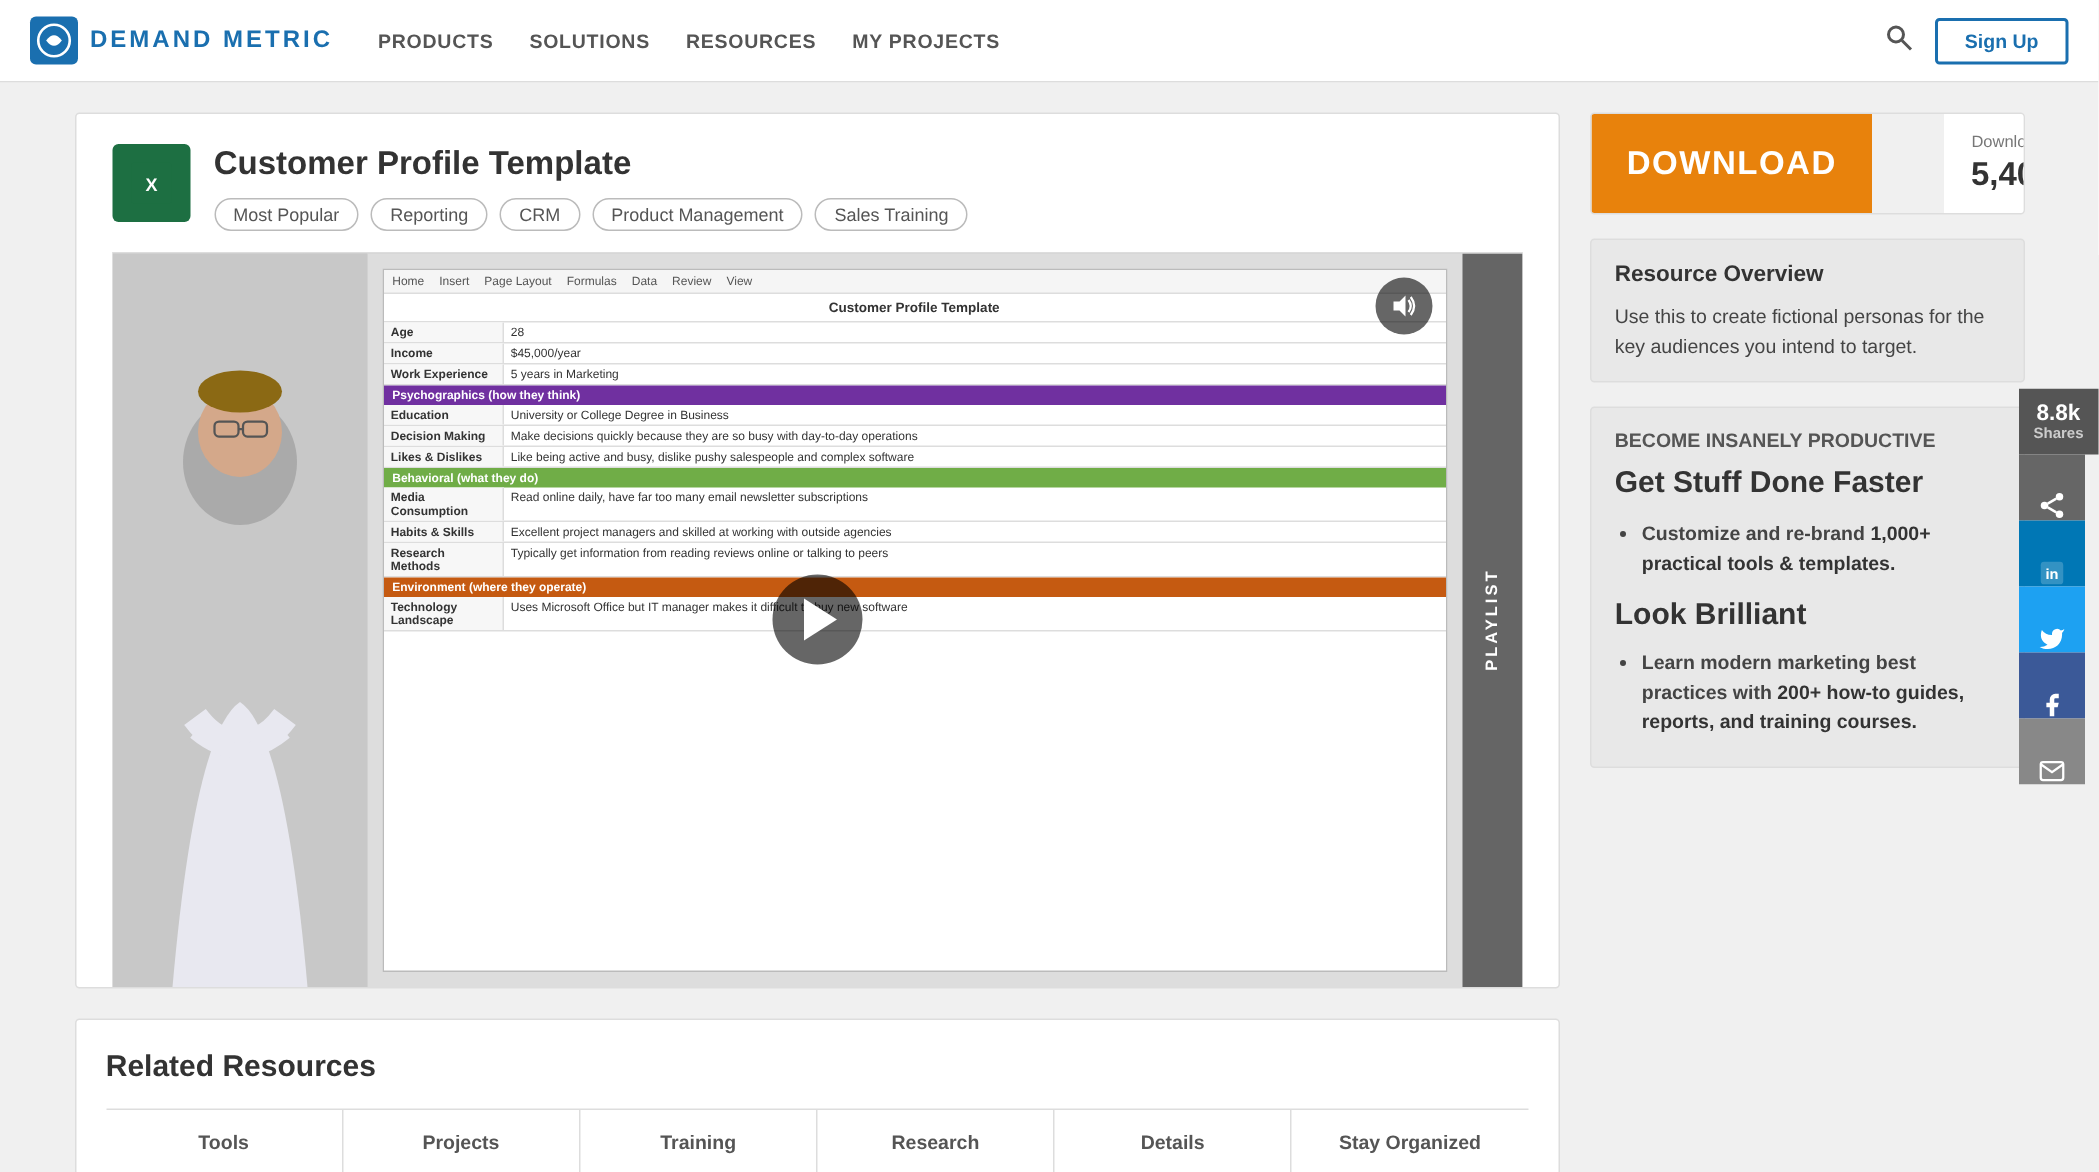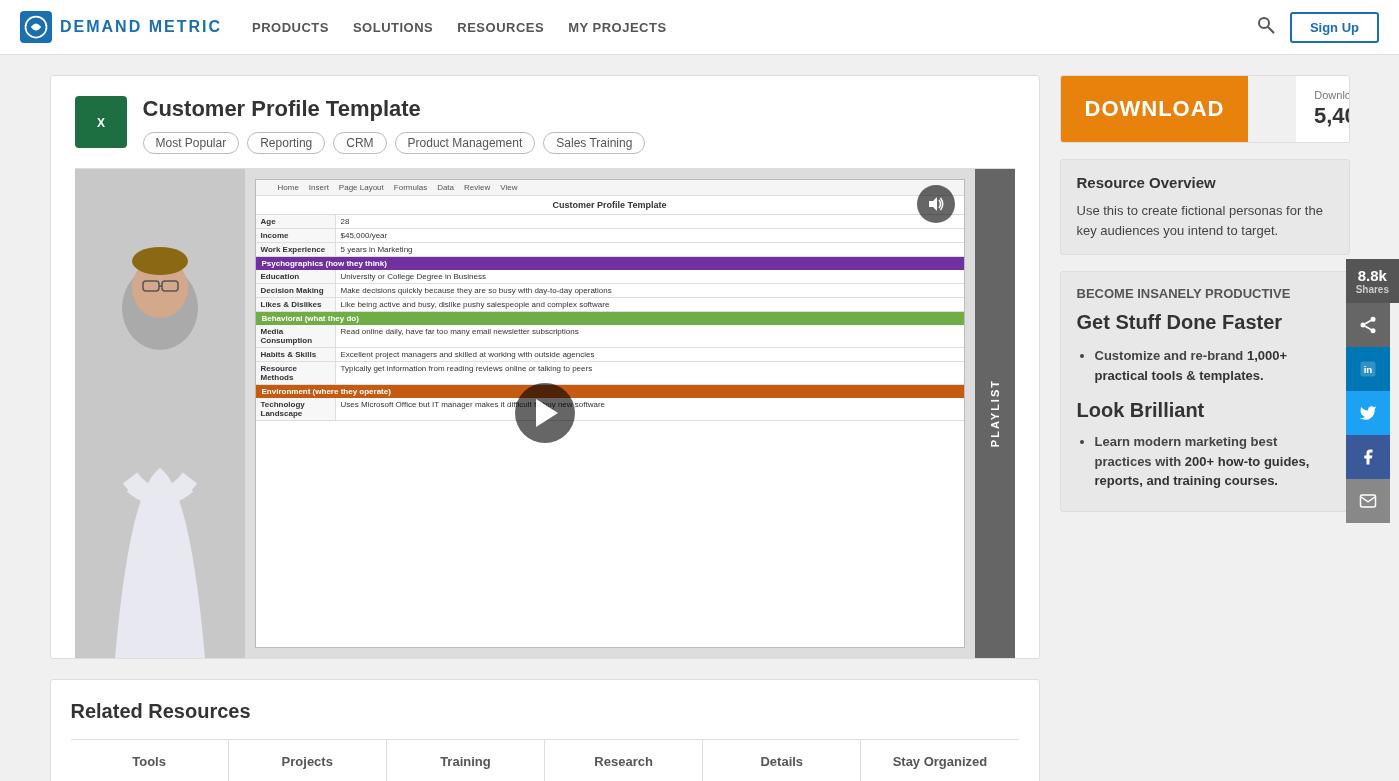--- a/index.html
+++ b/index.html
@@ -159,21 +159,21 @@
       display: flex; flex-direction: column; gap: 0;
       z-index: 100;
     }
     .share-count-box {
       background: #555; color: white; text-align: center;
       padding: 8px 10px; font-size: 13px; font-weight: bold;
     }
     .share-count-label { font-size: 10px; color: #ccc; }
     .share-btn {
       width: 44px; height: 44px; border: none; cursor: pointer;
-      display: flex; align-items: center; justify-content: center; color: white; font-size: 18px;
+      display: flex; align-items: flex-end; justify-content: center; color: white; font-size: 18px;
     }
     .share-btn.share { background: #666; }
     .share-btn.linkedin { background: #0077b5; }
     .share-btn.twitter { background: #1da1f2; }
     .share-btn.facebook { background: #3b5998; }
     .share-btn.email { background: #888; }
 
     .productive-panel {
       background: #e8e8e8; border: 1px solid #ddd; border-radius: 3px;
       padding: 14px 16px;
@@ -265,21 +265,21 @@
               <ellipse cx="85" cy="93" rx="28" ry="14" fill="#8b6914"></ellipse>
 
               <path d="M40 490 Q55 320 85 300 Q115 320 130 490 Z" fill="#e8e8f0"></path>
 
               <path d="M55 310 Q70 330 85 325 Q100 330 115 310" fill="none" stroke="#e8e8f0" stroke-width="18"></path>
               <path d="M55 320 Q85 345 115 320" fill="none" stroke="#e8e8f0" stroke-width="10"></path>
             </svg>
           </div>
 
           <div class="spreadsheet-sim">
-            <div style="background:#f5f5f5; padding:3px 22px; font-size:8px; border-bottom:1px solid #ddd; display:flex; gap:10px; color:#555;">
+            <div style="background:#f5f5f5; padding:3px 6px; font-size:8px; border-bottom:1px solid #ddd; display:flex; gap:10px; color:#555;">
               <span>Home</span>
                 <span>Insert</span>
                 <span>Page Layout</span>
                 <span>Formulas</span>
                 <span>Data</span>
                 <span>Review</span>
                 <span>View</span>
             </div>
             <div style="padding:4px 6px; font-size:9px; font-weight:bold; text-align:center; border-bottom:1px solid #ddd; color:#333;">Customer Profile Template</div>
 
@@ -313,21 +313,21 @@
             <div style="background:#70ad47; color:white; font-size:8px; padding:2px 6px; font-weight:bold;">Behavioral (what they do)</div>
             <div style="display:flex; border-bottom:1px solid #ddd;">
               <div style="flex:0 0 80px; font-size:8px; padding:2px 5px; border-right:1px solid #ddd; background:#f7f7f7; font-weight:bold;">Media Consumption</div>
               <div style="flex:1; font-size:8px; padding:2px 5px;">Read online daily, have far too many email newsletter subscriptions</div>
             </div>
             <div style="display:flex; border-bottom:1px solid #ddd;">
               <div style="flex:0 0 80px; font-size:8px; padding:2px 5px; border-right:1px solid #ddd; background:#f7f7f7; font-weight:bold;">Habits &amp; Skills</div>
               <div style="flex:1; font-size:8px; padding:2px 5px;">Excellent project managers and skilled at working with outside agencies</div>
             </div>
             <div style="display:flex; border-bottom:1px solid #ddd;">
-              <div style="flex:0 0 80px; font-size:8px; padding:2px 5px; border-right:1px solid #ddd; background:#f7f7f7; font-weight:bold;">Resource Methods</div>
+              <div style="flex:0 0 80px; font-size:8px; padding:2px 5px; border-right:1px solid #ddd; background:#f7f7f7; font-weight:bold;">Research Methods</div>
               <div style="flex:1; font-size:8px; padding:2px 5px;">Typically get information from reading reviews online or talking to peers</div>
             </div>
 
             <div style="background:#c55a11; color:white; font-size:8px; padding:2px 6px; font-weight:bold;">Environment (where they operate)</div>
             <div style="display:flex; border-bottom:1px solid #ddd;">
               <div style="flex:0 0 80px; font-size:8px; padding:2px 5px; border-right:1px solid #ddd; background:#f7f7f7; font-weight:bold;">Technology Landscape</div>
               <div style="flex:1; font-size:8px; padding:2px 5px;">Uses Microsoft Office but IT manager makes it difficult to buy new software</div>
             </div>
           </div>
 

